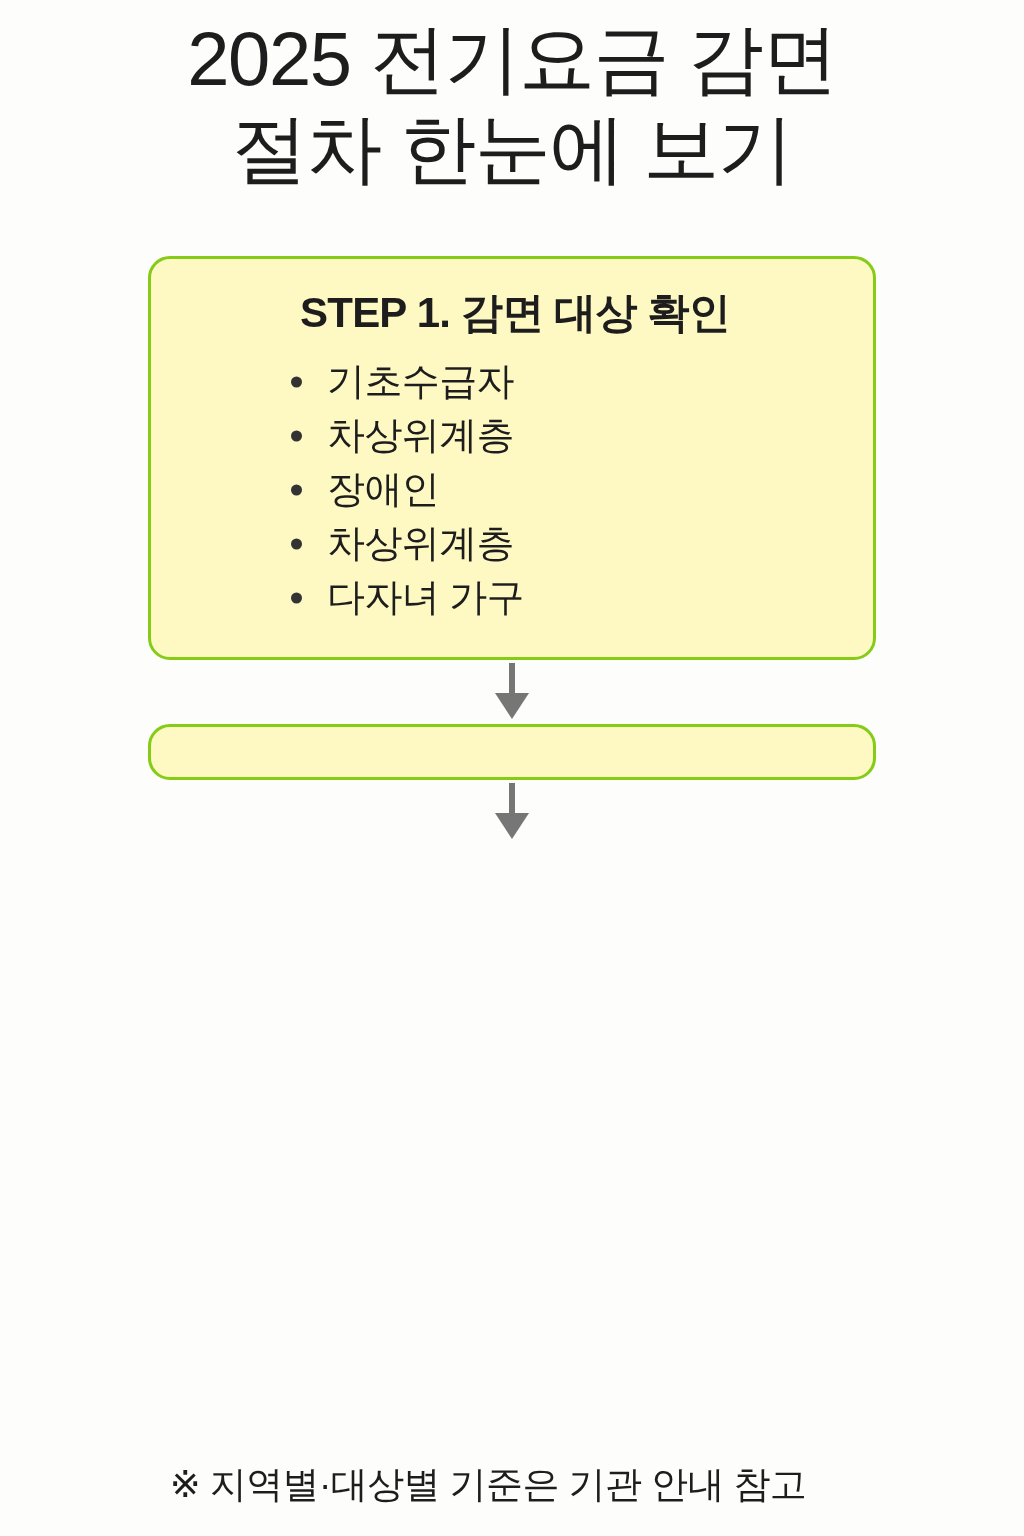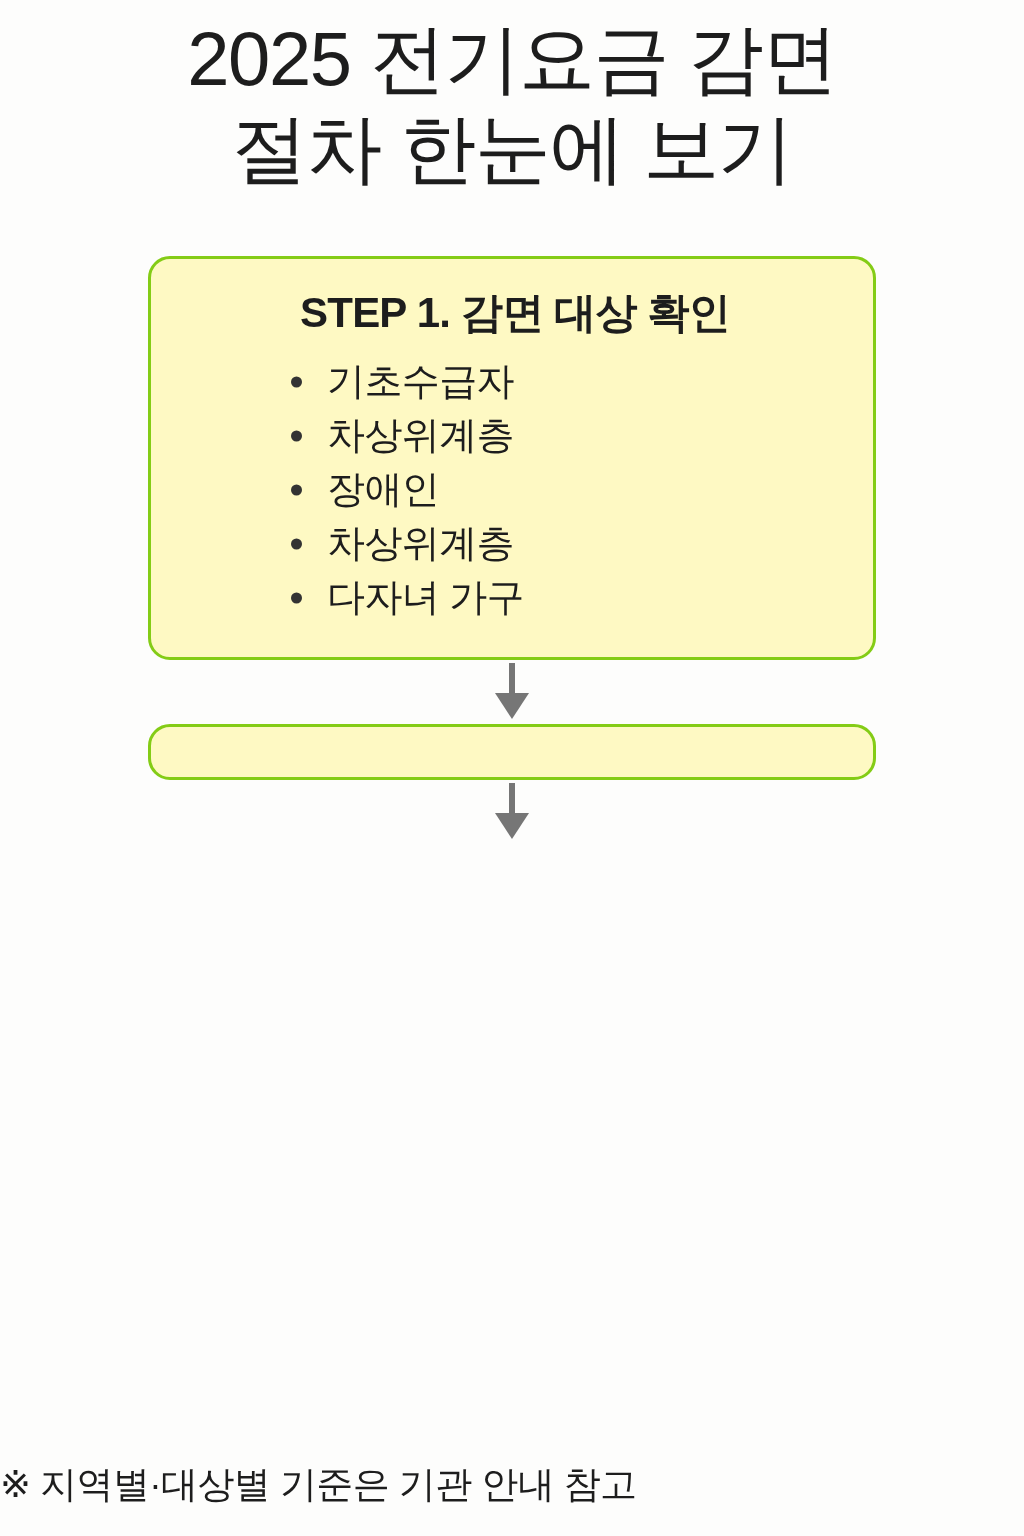--- a/index.html
+++ b/index.html
@@ -120,20 +120,21 @@
     border-right: 17px solid transparent;
     border-top: 26px solid #767676;
   }
 
   
   .footnote {
     position: absolute;
     top: 1460px;
     left: 0;
     width: 976px;
+    text-align: center;
     font-size: 37px;
     font-weight: 400;
     letter-spacing: -0.6px;
     color: #1d1d1d;
     white-space: nowrap;
   }
 </style>
 </head>
 <body>
 

